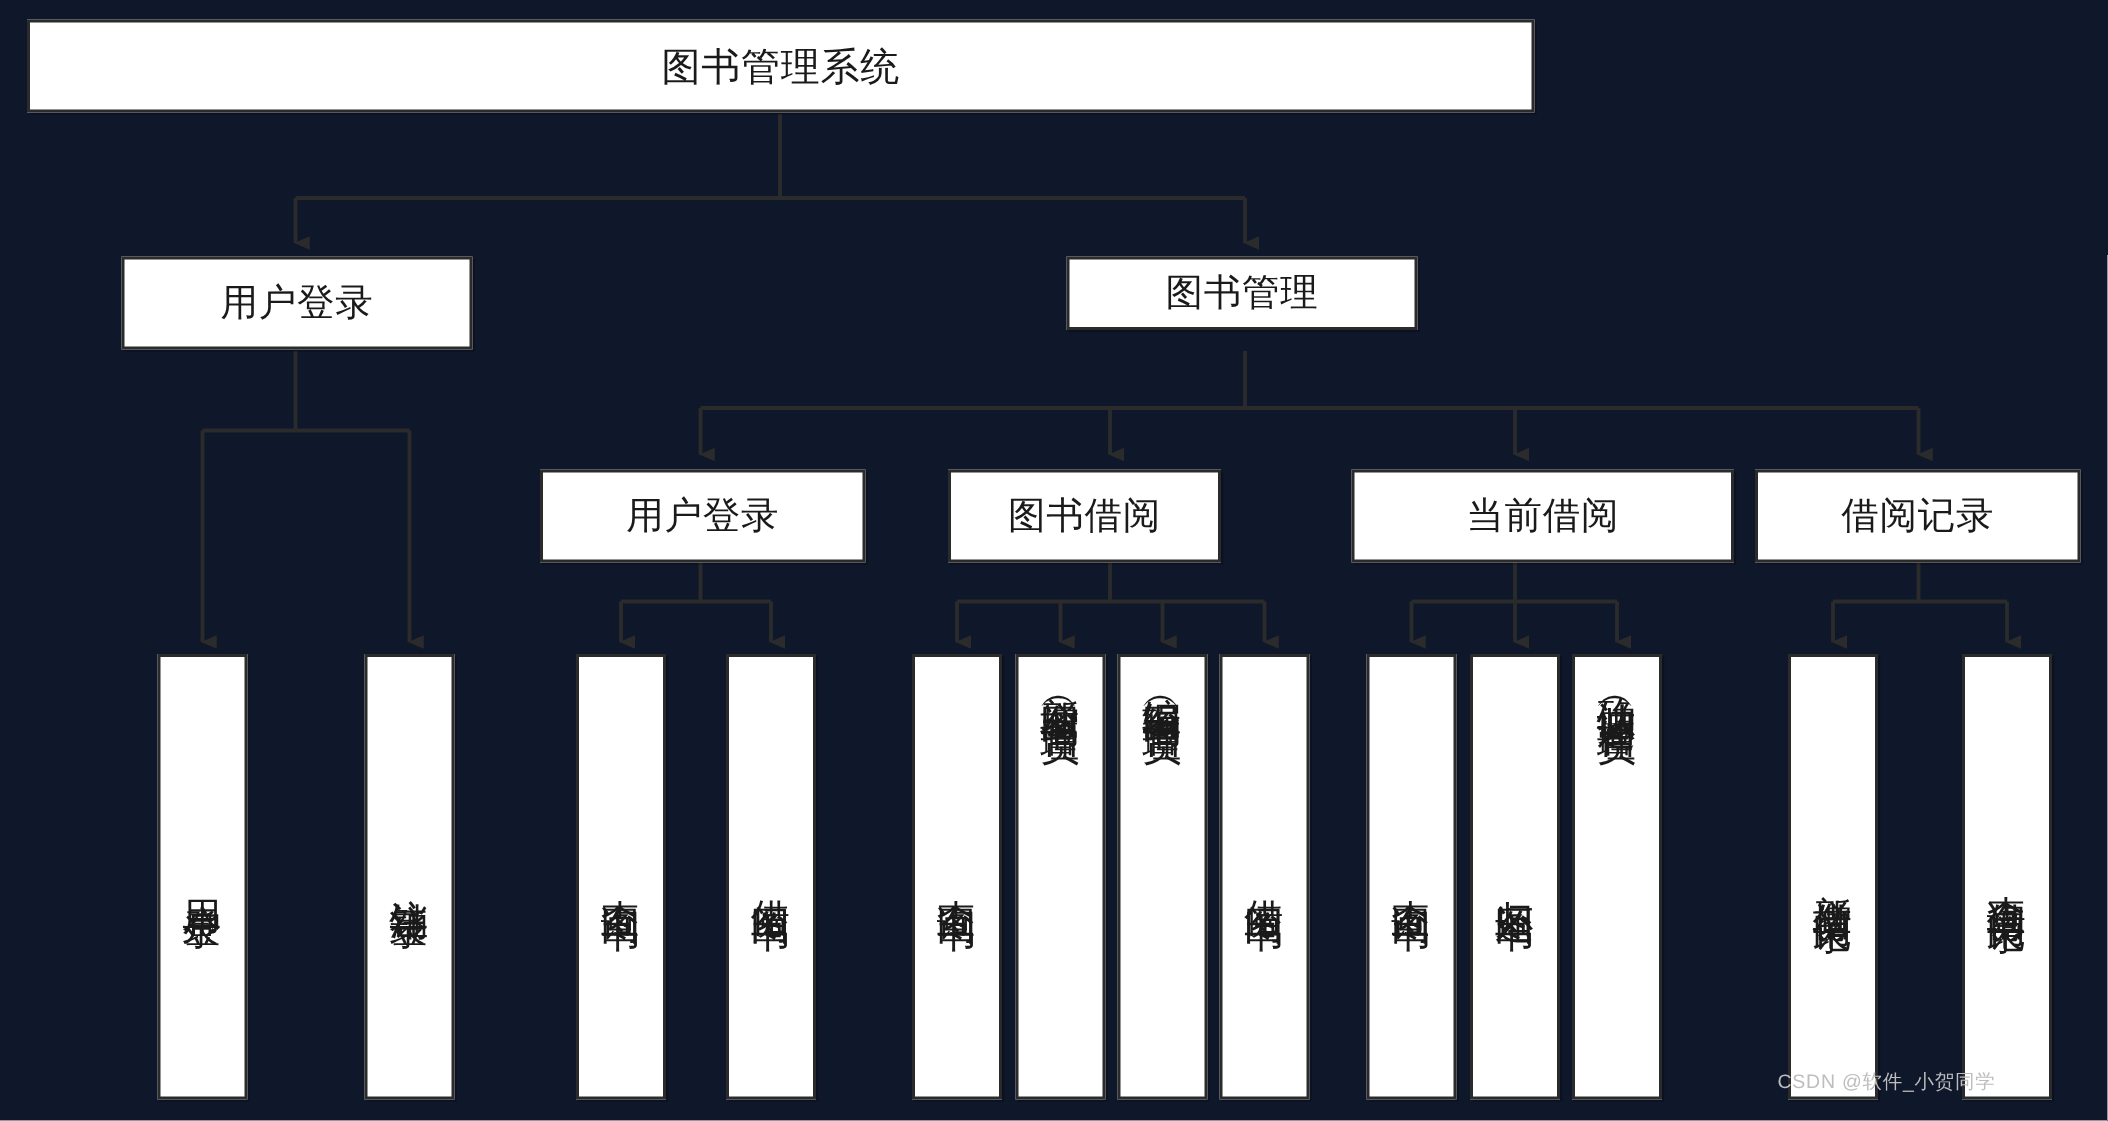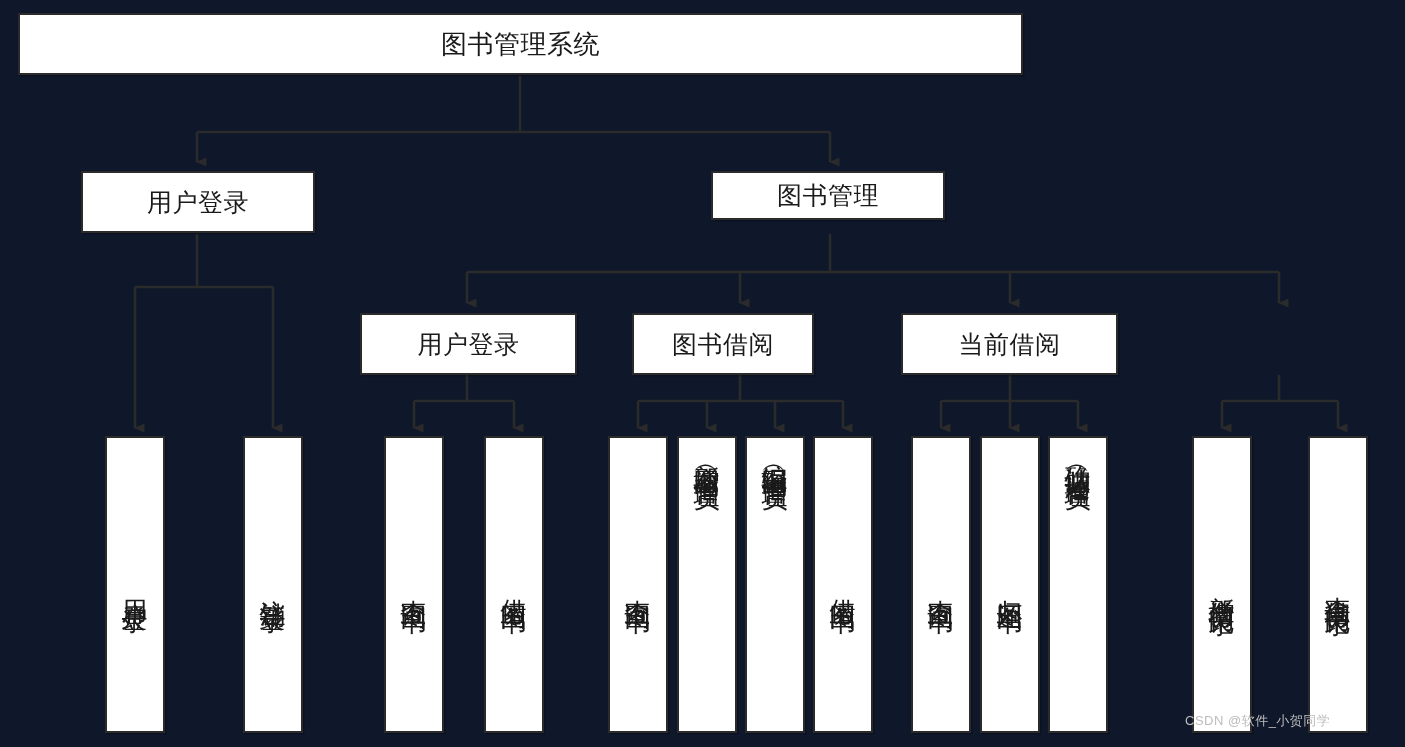--- a/index.html
+++ b/index.html
@@ -143,22 +143,25 @@
   <div class="node horiz" style="left:711px; top:171px; width:234px; height:49px;">
     <span class="lbl">图书管理</span>
   </div>
 
   <div class="node horiz" style="left:360px; top:313px; width:217px; height:62px;">
     <span class="lbl">用户登录</span>
   </div>
   <div class="node horiz" style="left:632px; top:313px; width:182px; height:62px;">
     <span class="lbl">图书借阅</span>
   </div>
-  <div class="node horiz" style="left:901px; top:313px; width:217px; height:62px;">
+  <div class="node horiz" style="left:901px; top:313px; width:255px; height:62px;">
     <span class="lbl">当前借阅</span>
+  </div>
+  <div class="node horiz" style="left:1170px; top:313px; width:217px; height:62px;">
+    <span class="lbl">借阅记录</span>
   </div>
 
   <div class="node vert mid" style="left:105px; top:436px; width:60px; height:297px;">
     <span class="lbl">用户登录</span>
   </div>
   <div class="node vert mid" style="left:243px; top:436px; width:60px; height:297px;">
     <span class="lbl">注销登录</span>
   </div>
 
   <div class="node vert mid" style="left:384px; top:436px; width:60px; height:297px;">

